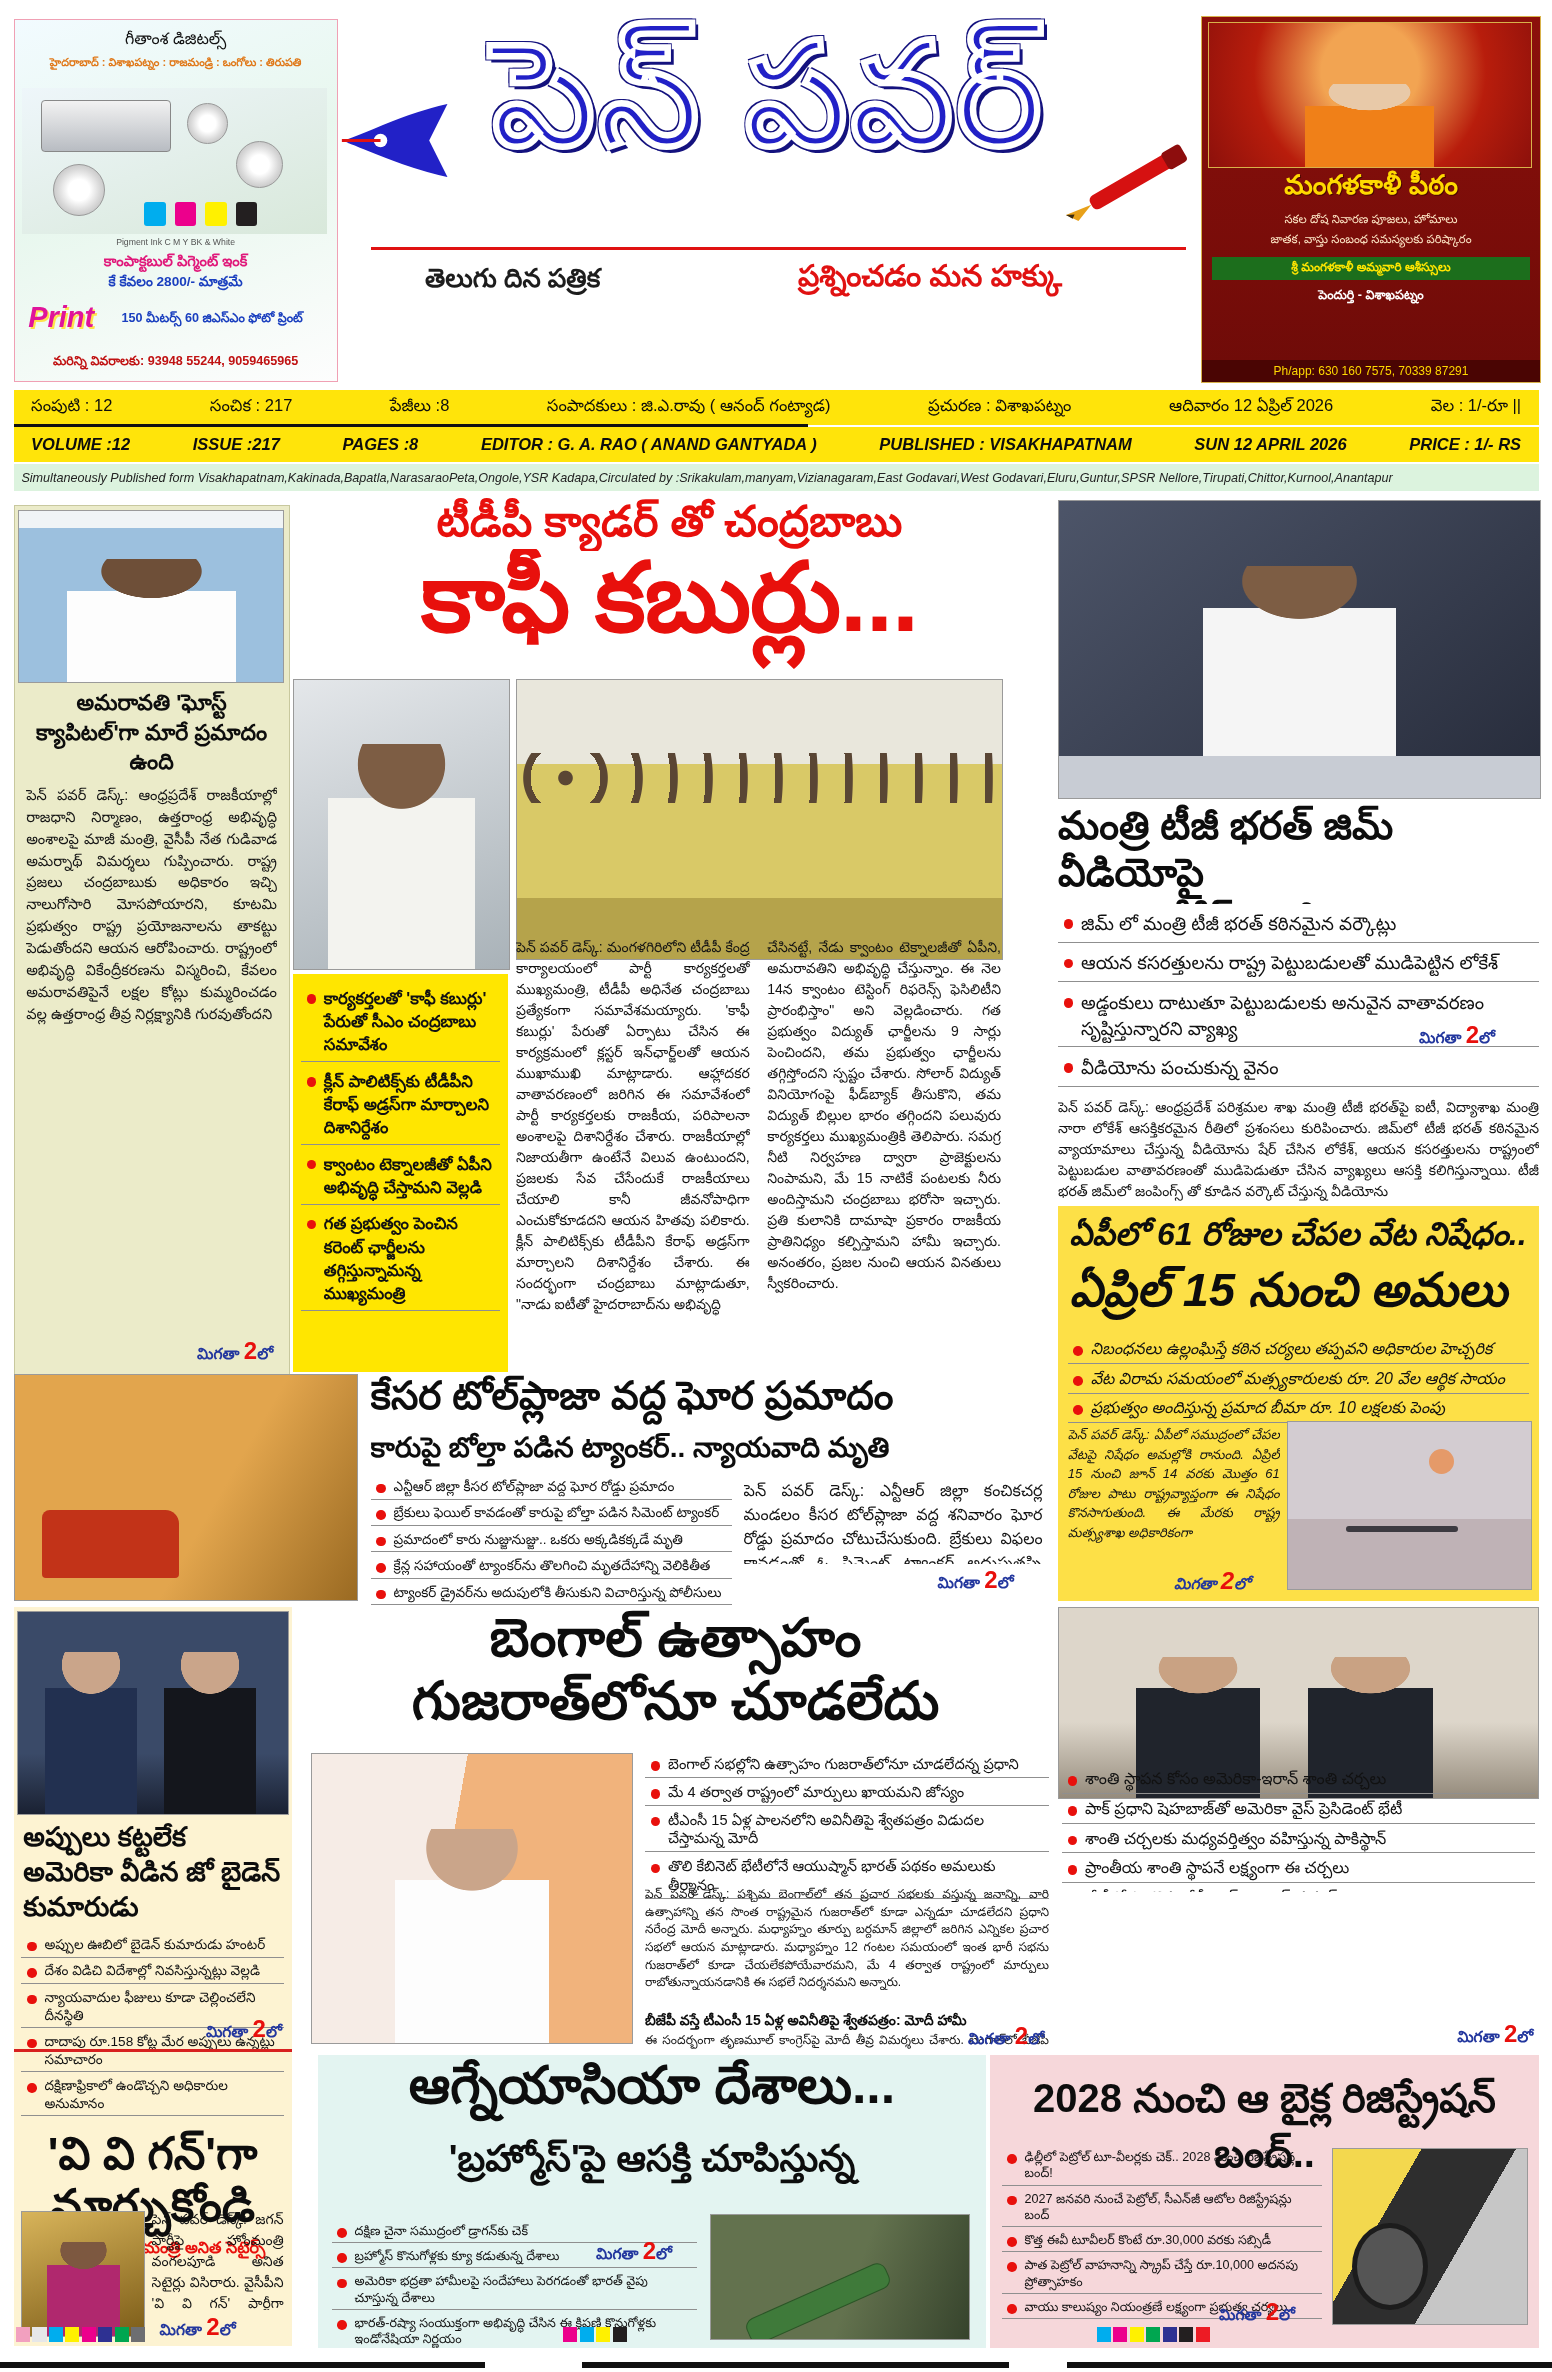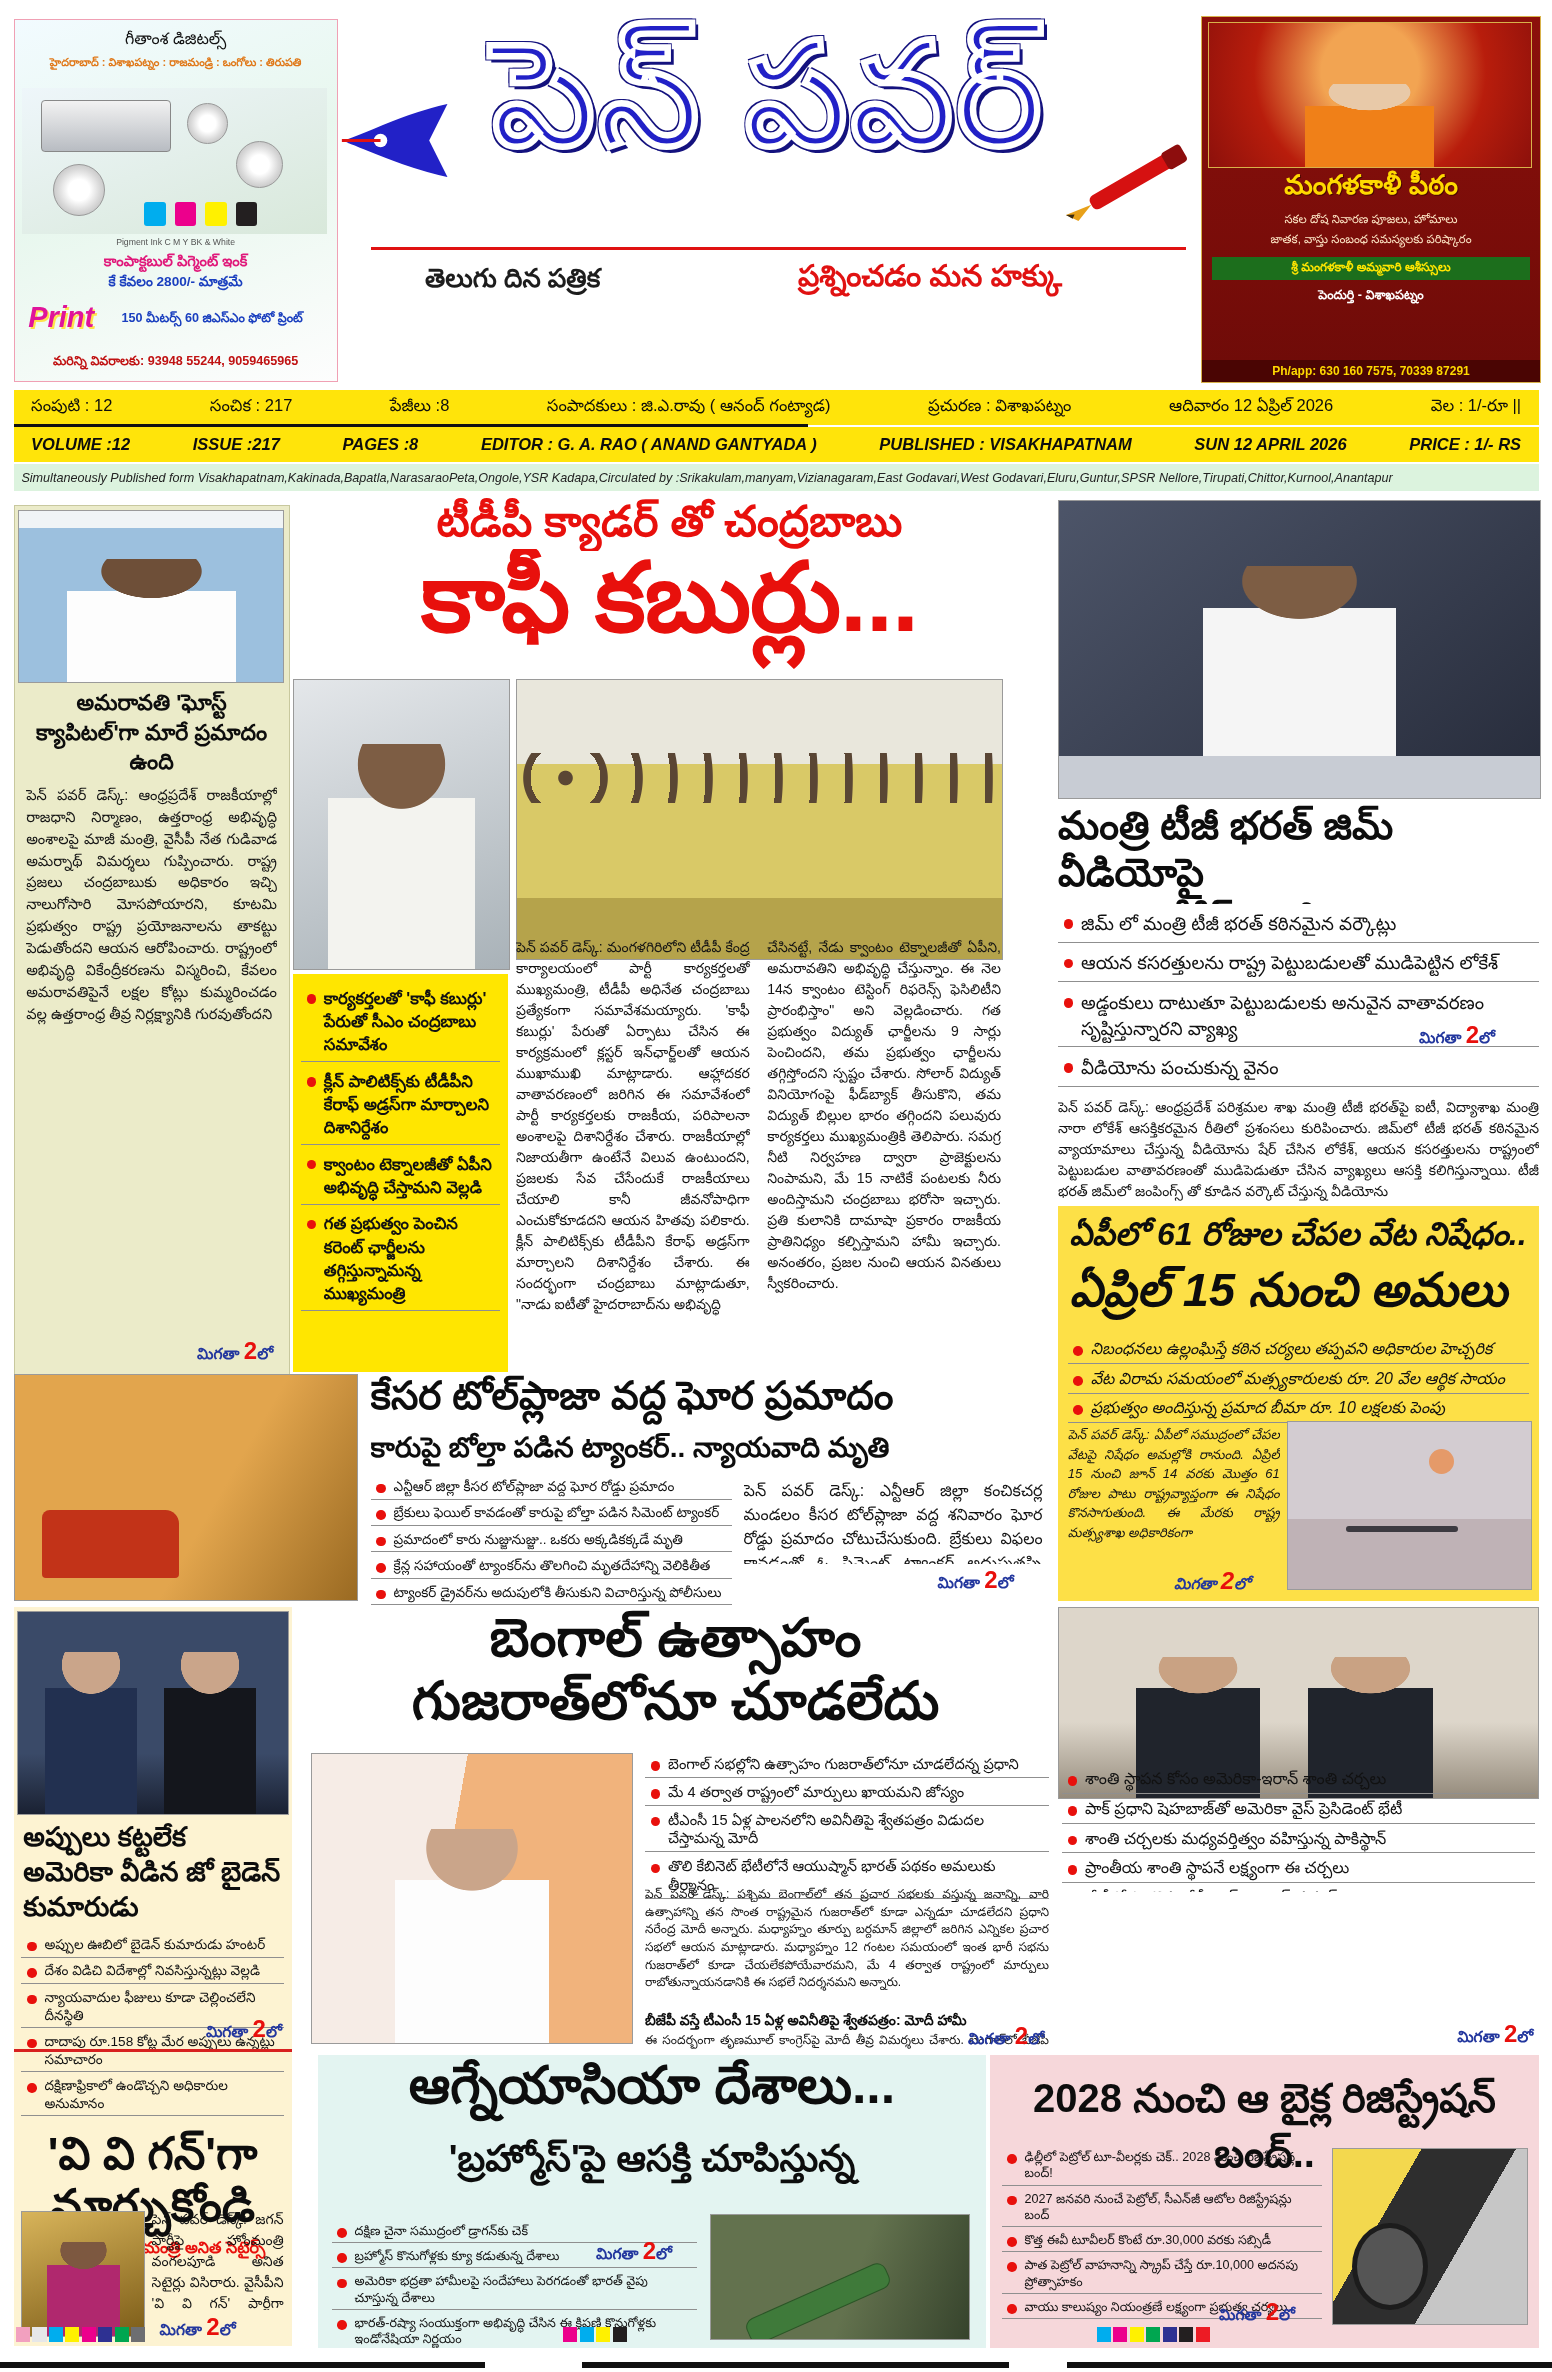--- a/index.html
+++ b/index.html
@@ -28,21 +28,21 @@
   .lad-offer1{font-size:14.6px;font-weight:700;color:#e0187a;}
   .lad-offer2{font-size:13.6px;font-weight:700;color:#1a3fbf;}
   .lad-offer3{font-size:12.6px;font-weight:700;color:#1a3fbf;}
   .lad-brand{font-size:29px;font-weight:900;font-style:italic;color:#e0149a;text-shadow:1.9px 1.9px 0 #ffe34a;}
   .lad-contact{font-size:12.6px;font-weight:700;color:#c01212;}
   .rad{background:linear-gradient(180deg,#8c100b,#6e0b08);border:1.9px solid #d8b24a;color:#fff;}
   .rad-title{font-size:27px;font-weight:900;color:#ffd900;text-shadow:1px 1px 0 #4a0503;}
   .rad-line{font-size:11.6px;color:#ffe9c8;}
   .rad-band{background:#1c6e1c;color:#ffe600;font-size:12px;font-weight:700;padding:2.9px 3.9px;}
   .rad-loc{font-size:12.6px;font-weight:700;color:#ffffff;}
-  .rad-contact{background:#4a0503;color:#ffd900;font-size:12px;font-weight:700;padding:3.9px 0;}
+  .rad-contact{background:#4a0503;color:#ffd900;font-size:12px;font-weight:400;padding:3.9px 0;}
 
   
   .bar{background:#ffe40a;display:flex;align-items:center;justify-content:space-between;
        padding:0 17.5px;box-sizing:border-box;font-size:16.5px;color:#0d0d0d;}
   .bar.en{font-style:italic;font-weight:700;}
   .dist{background:#dcf3de;font-style:italic;font-size:12.6px;color:#222;
         display:flex;align-items:center;padding:0 7.8px;box-sizing:border-box;}
 
   
   .red{color:#e8100c;}

